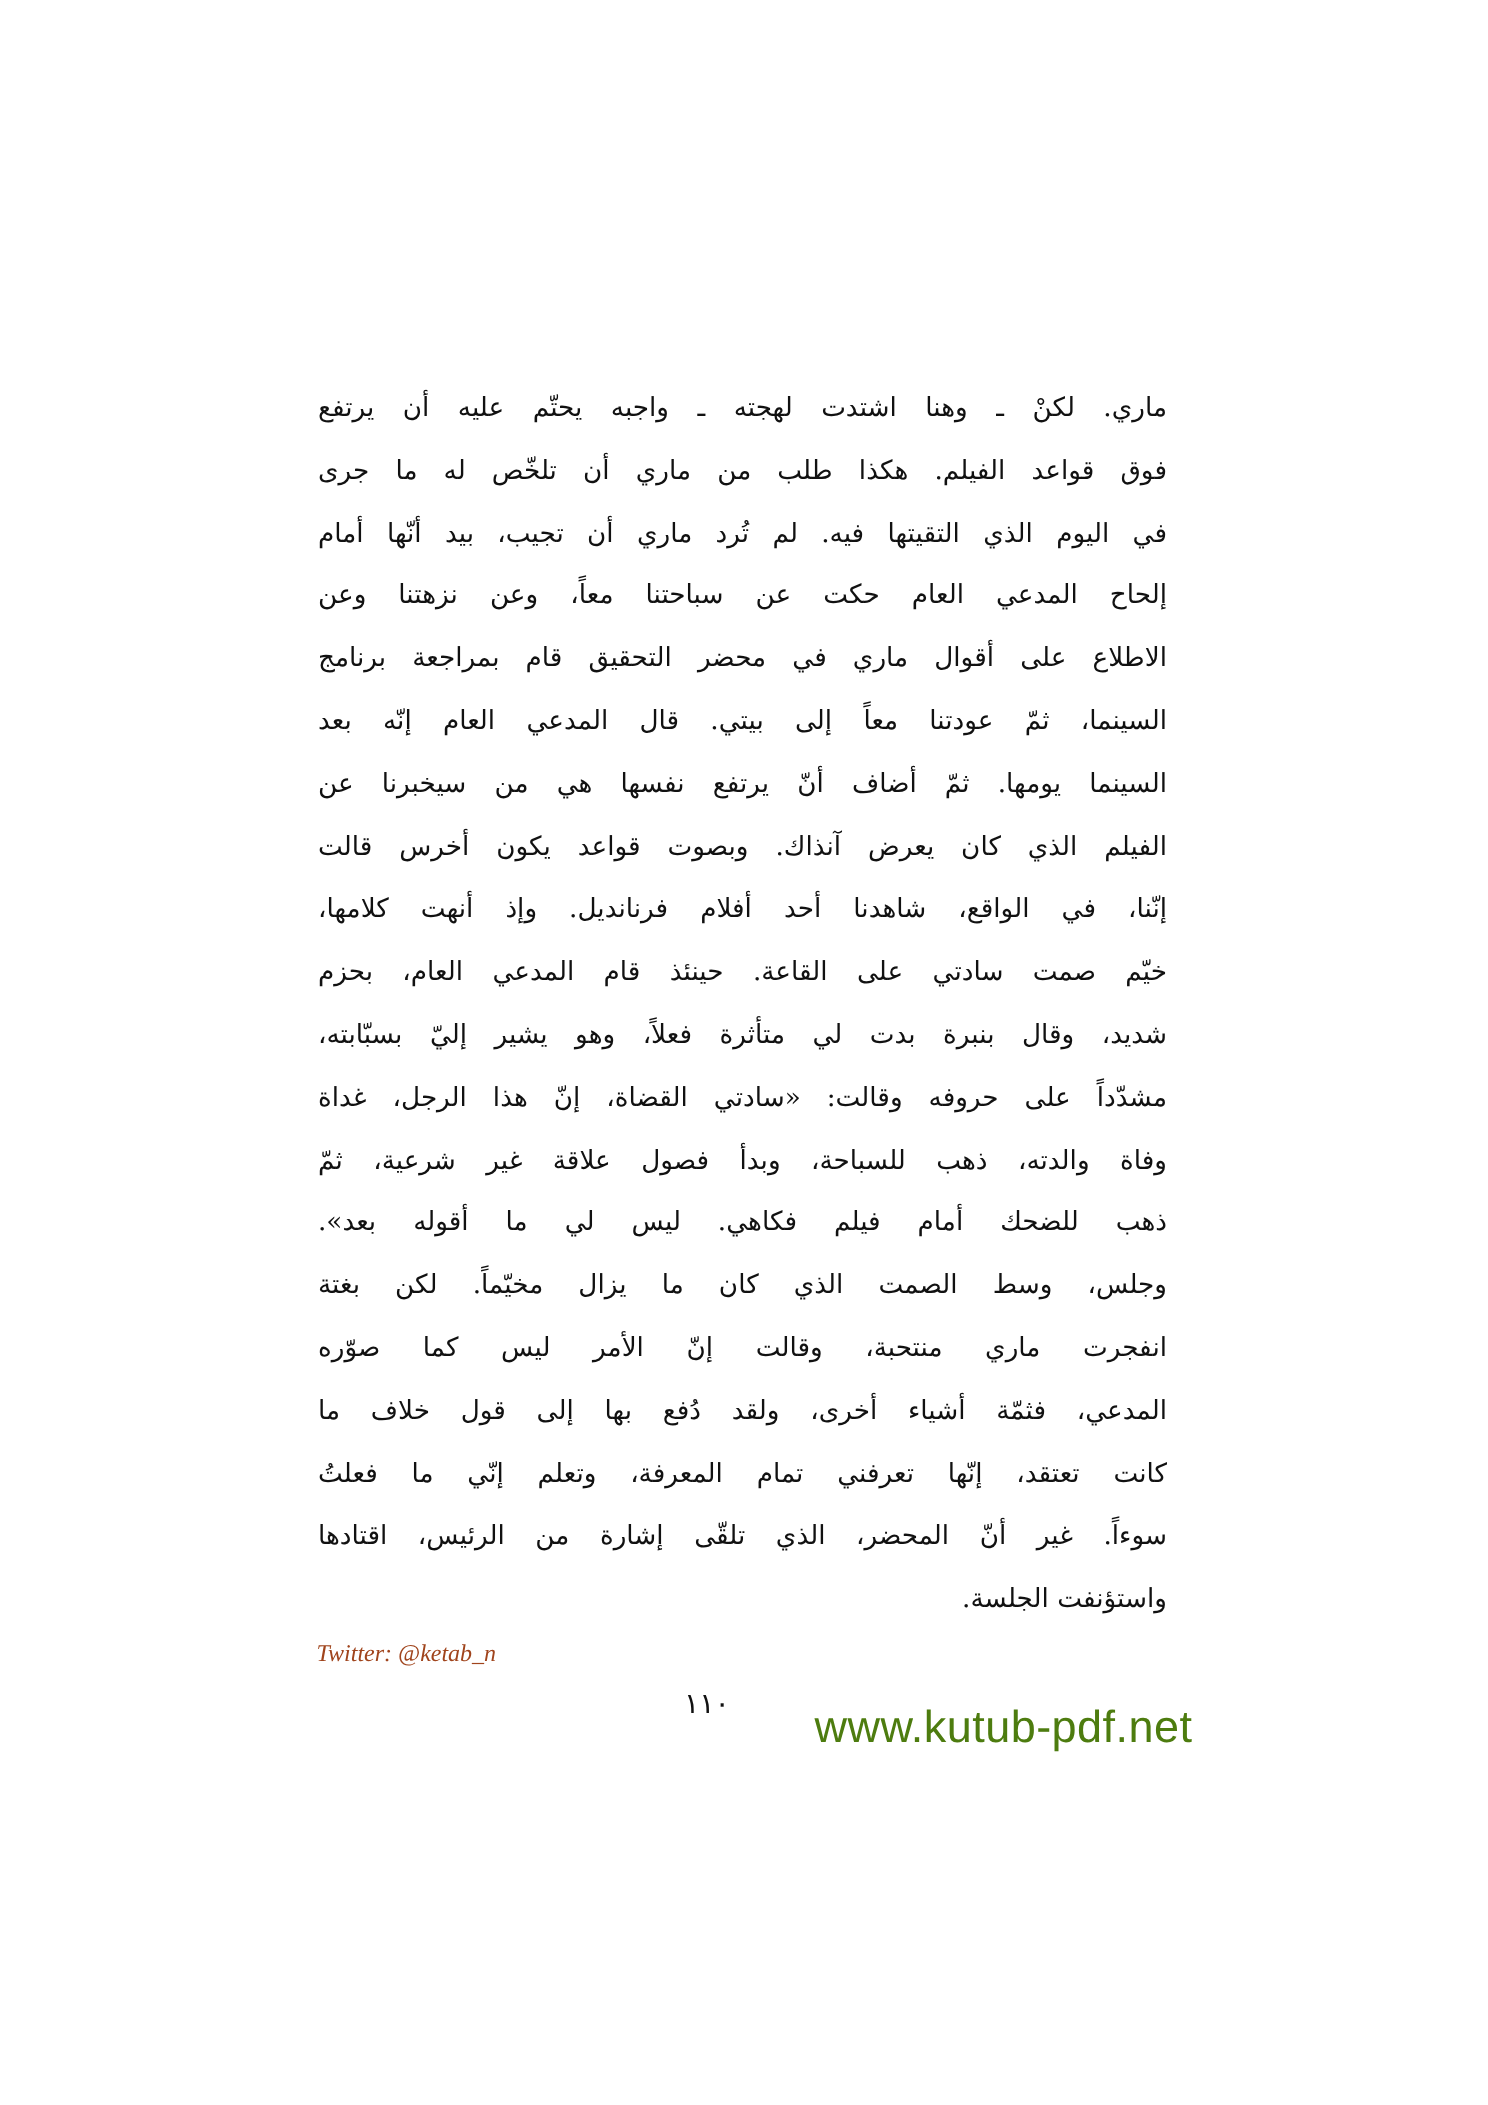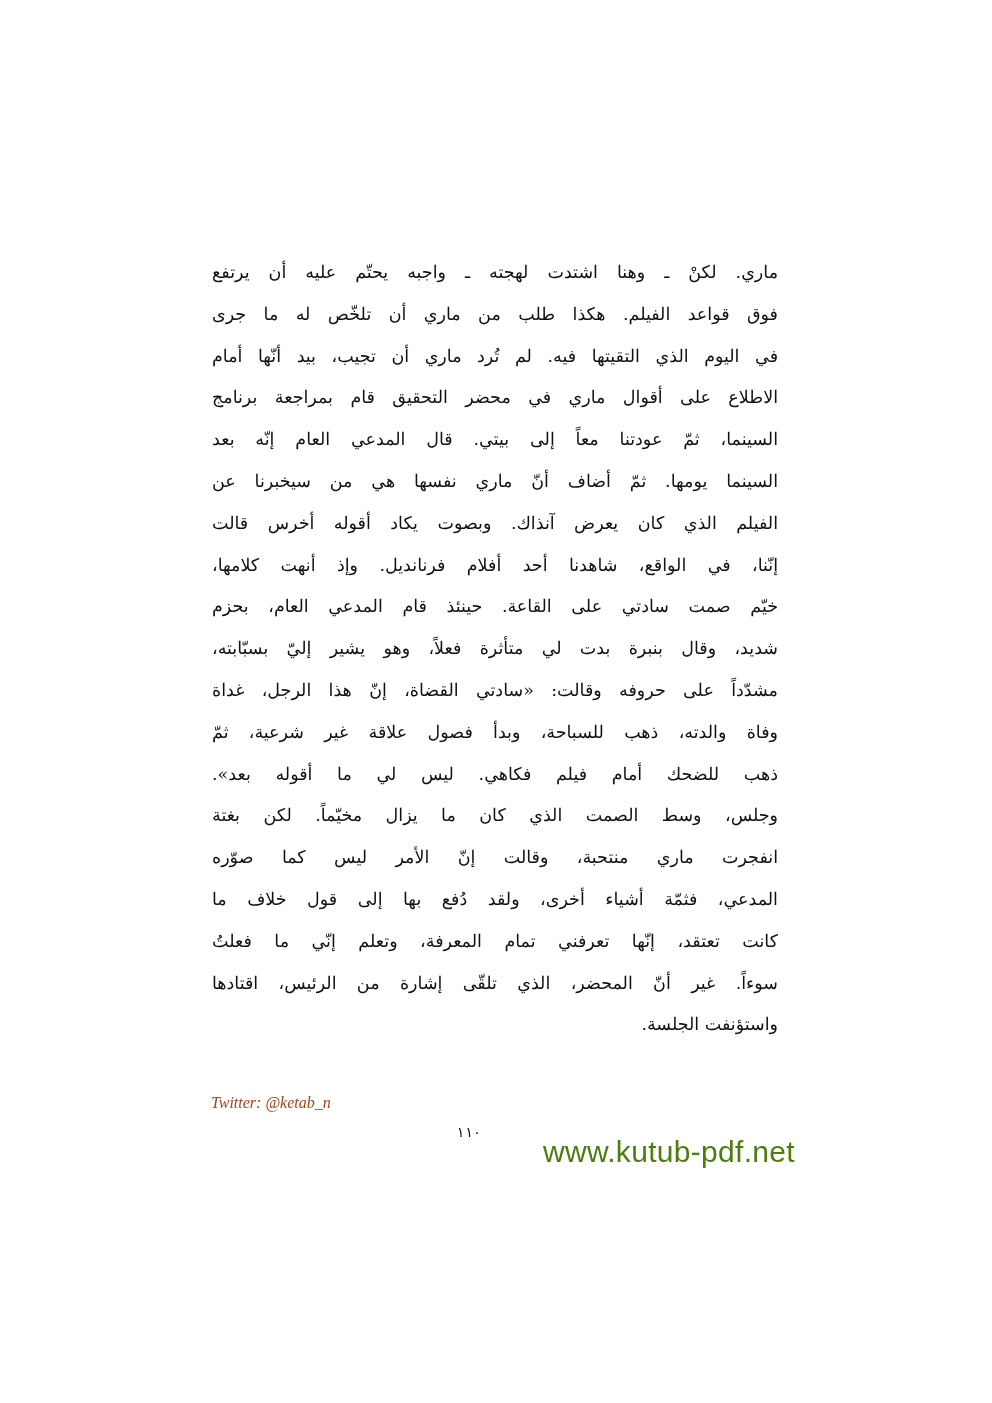--- a/index.html
+++ b/index.html
@@ -16,41 +16,42 @@
     overflow:hidden;
   }
   .line.last { text-align-last:right; }
   .footer-twitter {
     position:absolute; left:211px; top:1094px;
     font-family:"Liberation Serif", serif; font-style:italic;
     font-size:16px; color:#a0441c;
   }
   .footer-page {
     position:absolute; left:456px; top:1124px;
-    font-family:Liberation Mono, monospace; font-size:14px; color:#111;
+    font-family:Liberation Serif, serif; font-size:19px; color:#111;
     direction:rtl;
   }
   .footer-site {
     position:absolute; left:543px; top:1135px;
     font-family:"Liberation Sans", sans-serif; font-size:30px; color:#4d7c0f;
     letter-spacing:0.3px;
   }
 </style>
 </head>
 <body>
 
 <div class="page">
   <div class="text-block">
     <span class="line">ماري. لكنْ ـ وهنا اشتدت لهجته ـ واجبه يحتّم عليه أن يرتفع</span>
     <span class="line">فوق قواعد الفيلم. هكذا طلب من ماري أن تلخّص له ما جرى</span>
     <span class="line">في اليوم الذي التقيتها فيه. لم تُرد ماري أن تجيب، بيد أنّها أمام</span>
+    <span class="line">إلحاح المدعي العام حكت عن سباحتنا معاً، وعن نزهتنا وعن</span>
     <span class="line">الاطلاع على أقوال ماري في محضر التحقيق قام بمراجعة برنامج</span>
     <span class="line">السينما، ثمّ عودتنا معاً إلى بيتي. قال المدعي العام إنّه بعد</span>
-    <span class="line">السينما يومها. ثمّ أضاف أنّ ماري نفسها هي من سيخبرنا عن</span>
-    <span class="line">الفيلم الذي كان يعرض آنذاك. وبصوت يكاد أقوله أخرس قالت</span>
+    <span class="line">السينما يومها. ثمّ أضاف أنّ يرتفع نفسها هي من سيخبرنا عن</span>
+    <span class="line">الفيلم الذي كان يعرض آنذاك. وبصوت قواعد يكون أخرس قالت</span>
     <span class="line">إنّنا، في الواقع، شاهدنا أحد أفلام فرنانديل. وإذ أنهت كلامها،</span>
     <span class="line">خيّم صمت سادتي على القاعة. حينئذ قام المدعي العام، بحزم</span>
     <span class="line">شديد، وقال بنبرة بدت لي متأثرة فعلاً، وهو يشير إليّ بسبّابته،</span>
     <span class="line">مشدّداً على حروفه وقالت: «سادتي القضاة، إنّ هذا الرجل، غداة</span>
     <span class="line">وفاة والدته، ذهب للسباحة، وبدأ فصول علاقة غير شرعية، ثمّ</span>
     <span class="line">ذهب للضحك أمام فيلم فكاهي. ليس لي ما أقوله بعد».</span>
     <span class="line">وجلس، وسط الصمت الذي كان ما يزال مخيّماً. لكن بغتة</span>
     <span class="line">انفجرت ماري منتحبة، وقالت إنّ الأمر ليس كما صوّره</span>
     <span class="line">المدعي، فثمّة أشياء أخرى، ولقد دُفع بها إلى قول خلاف ما</span>
     <span class="line">كانت تعتقد، إنّها تعرفني تمام المعرفة، وتعلم إنّي ما فعلتُ</span>

